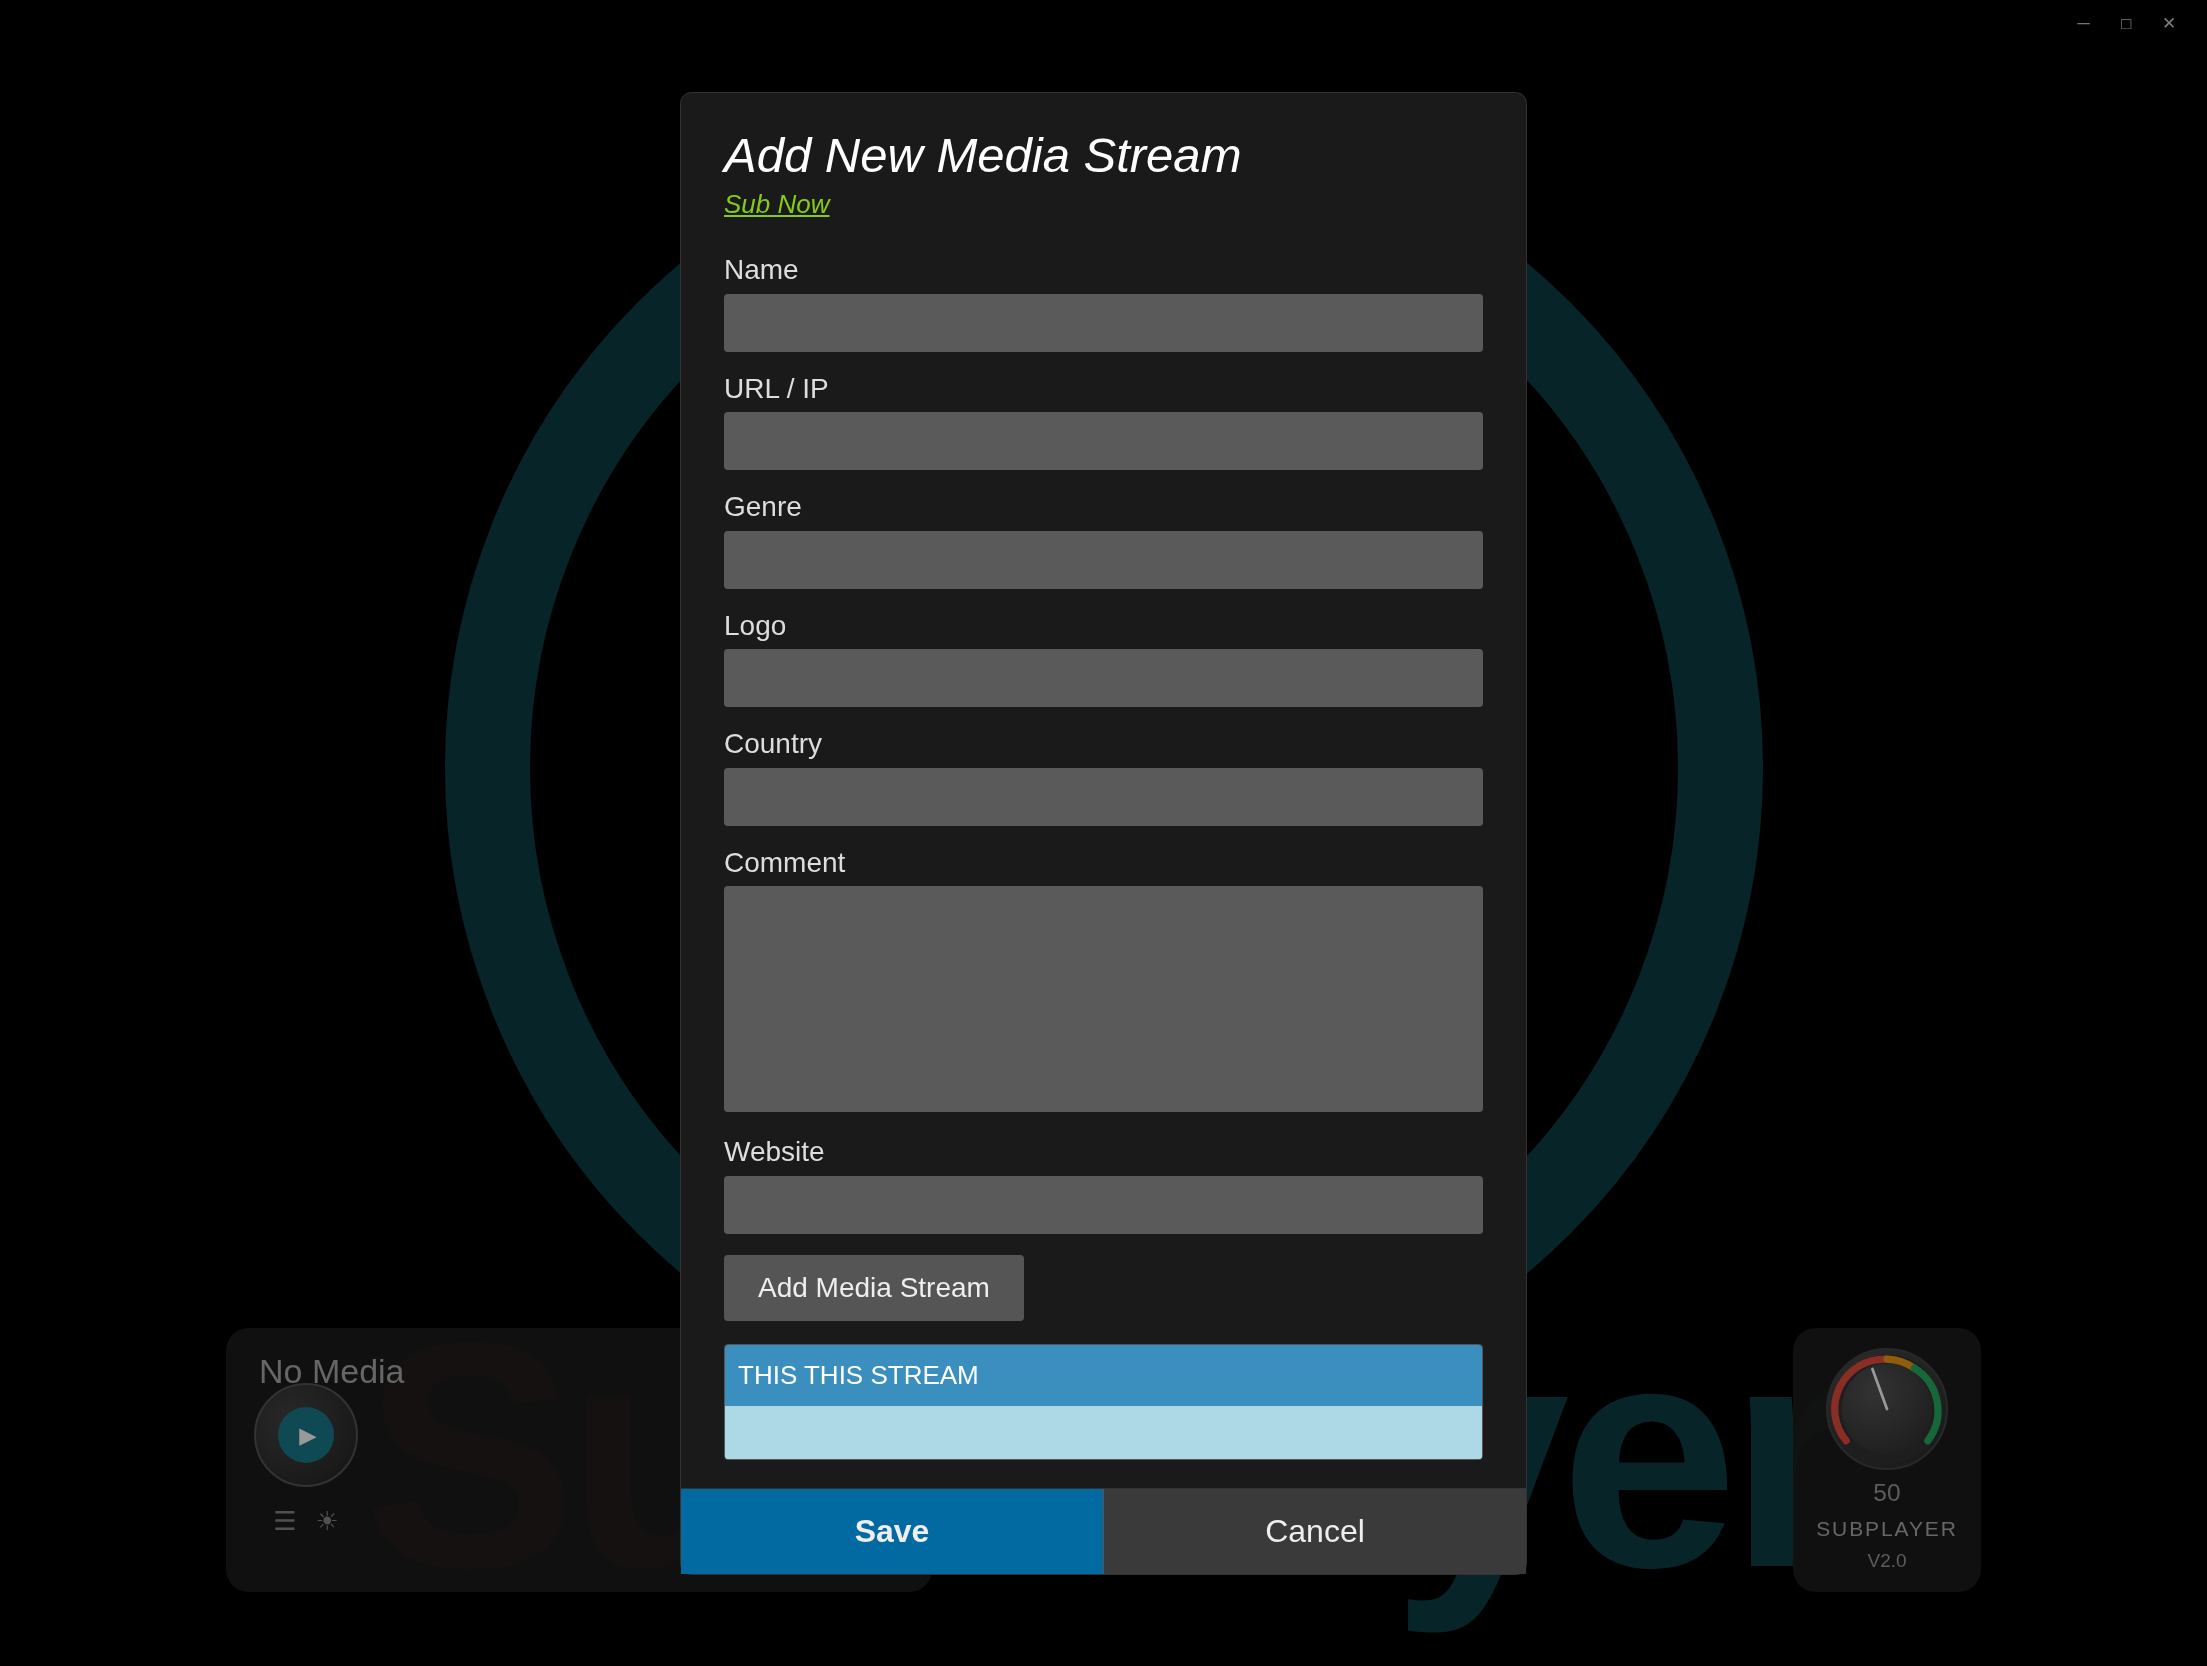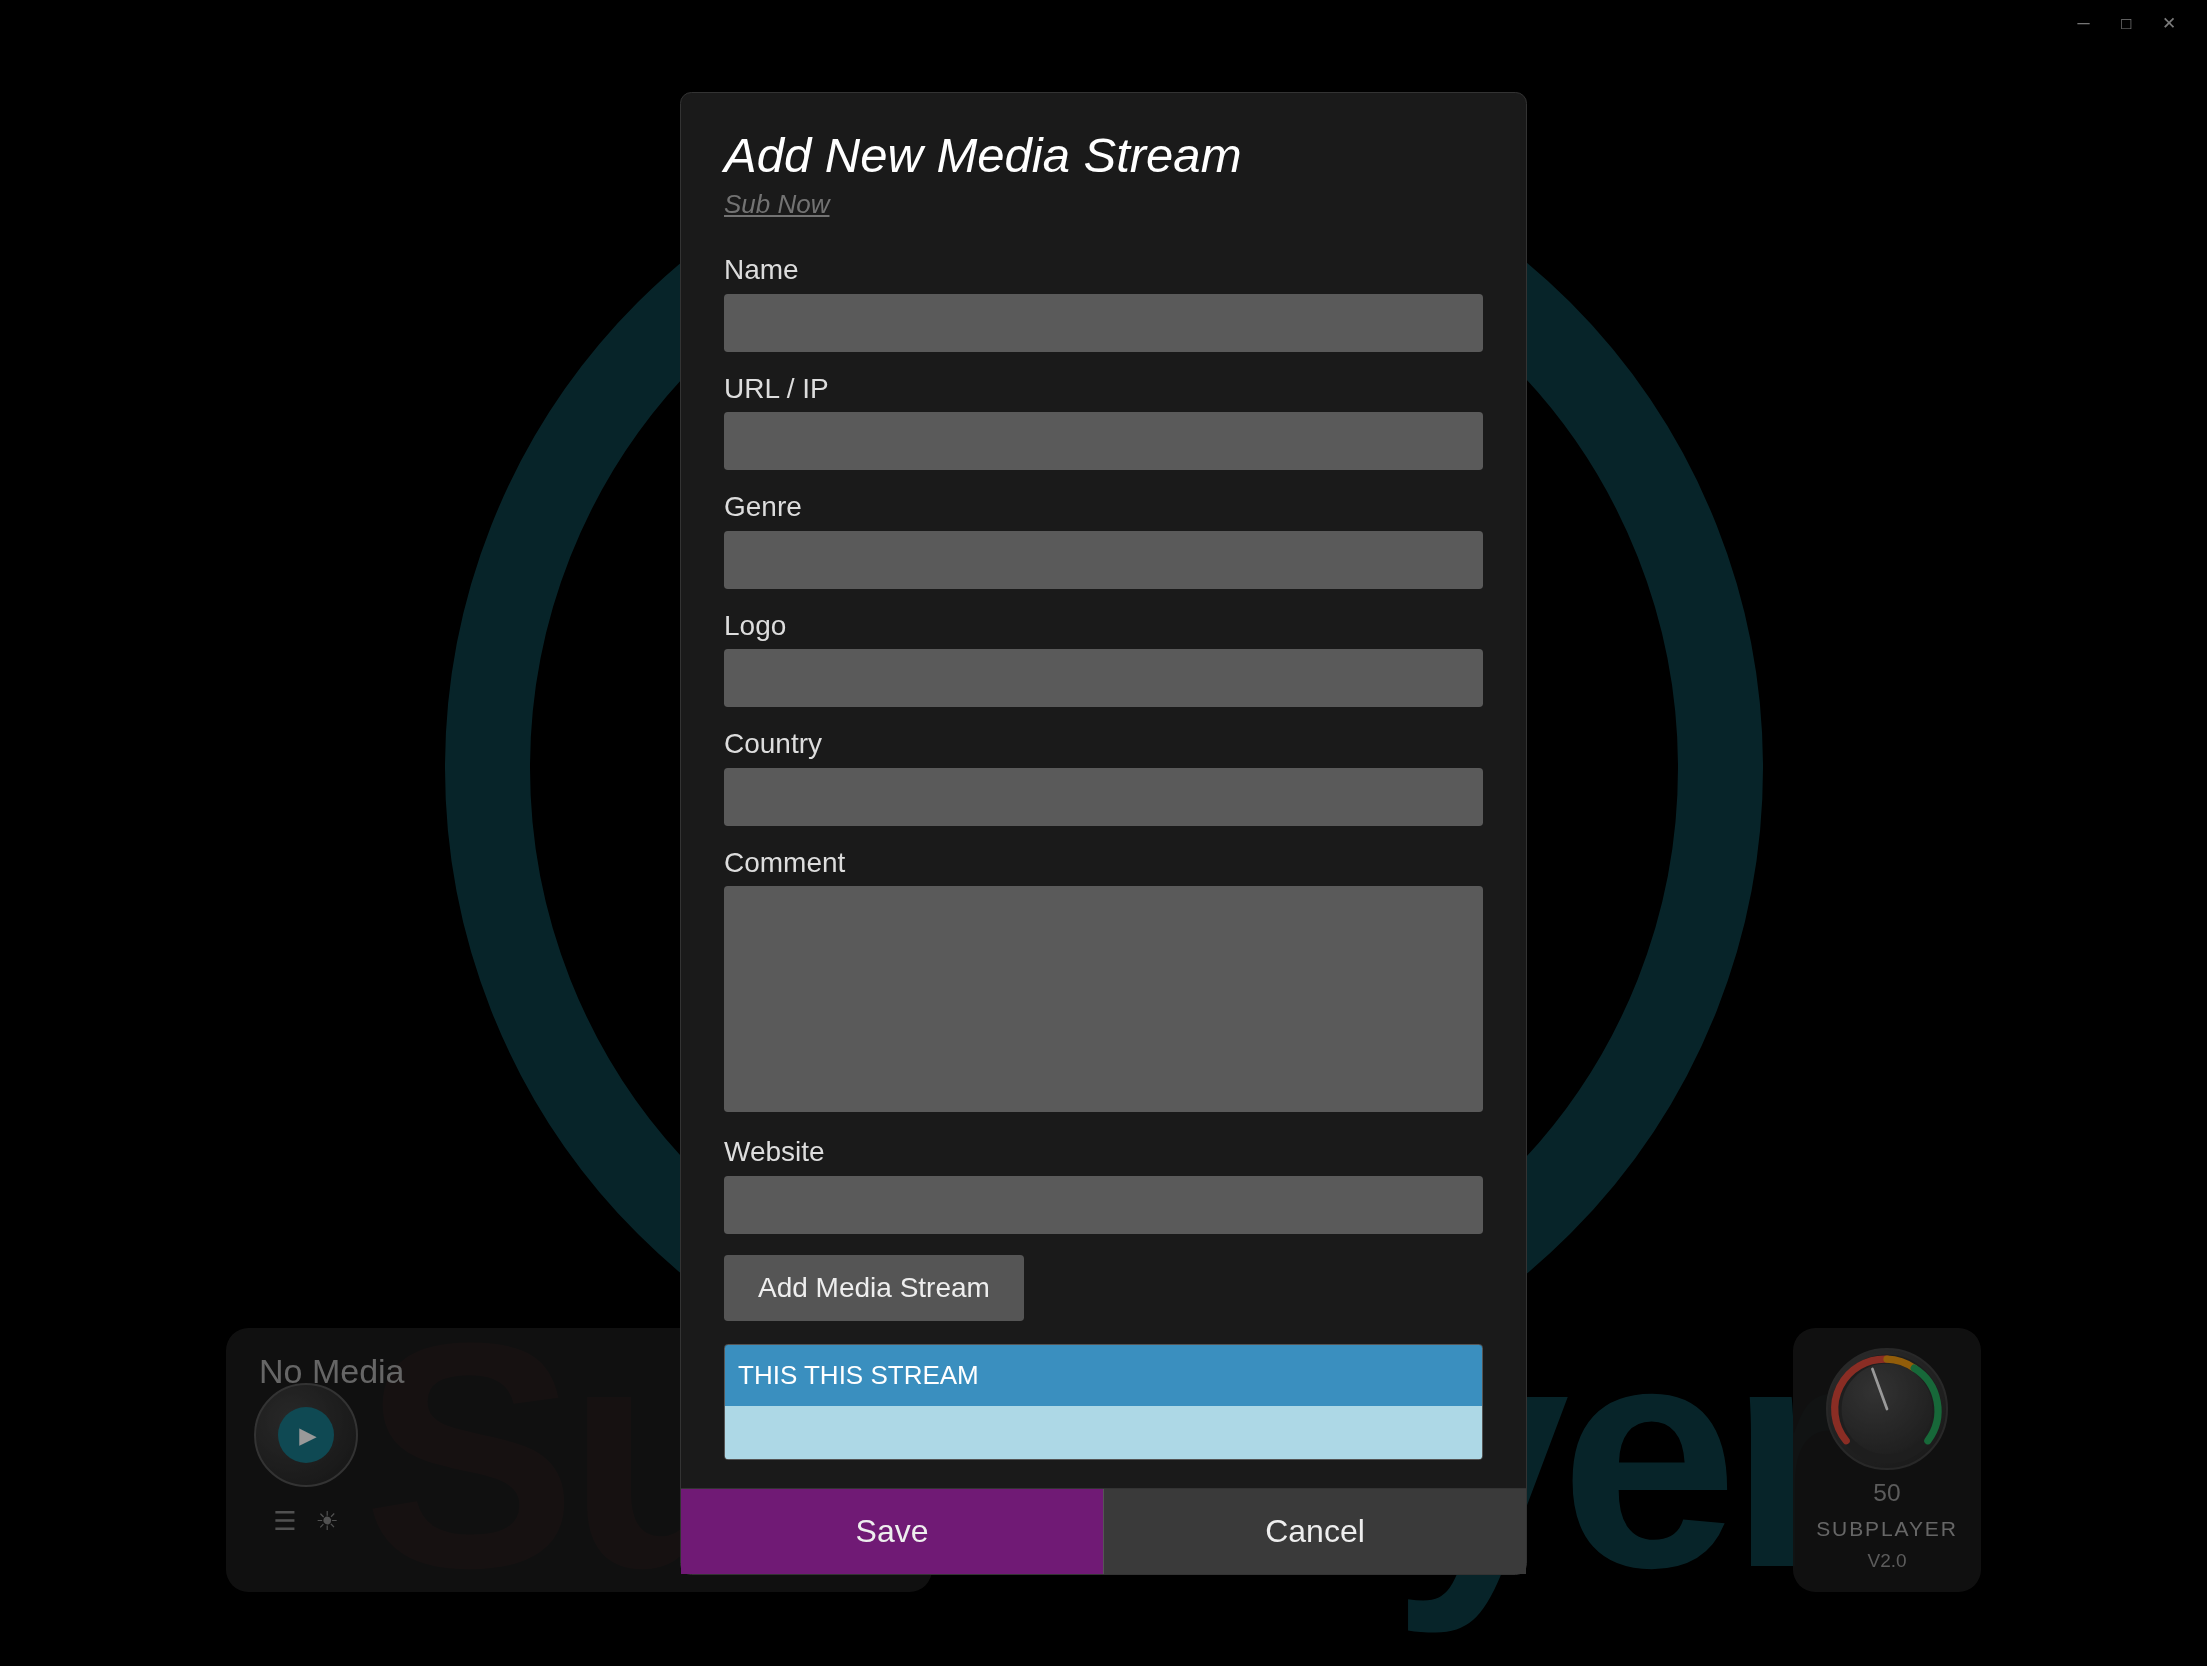--- a/index.html
+++ b/index.html
@@ -222,21 +222,21 @@
       font-style: italic;
     }
 
     .modal-title {
       font-size: 49px;
       color: #fff;
       font-weight: 400;
     }
 
     .modal-sub-link {
-      color: #737373;
+      color: #84cc16;
       font-size: 26px;
       text-decoration: underline;
       display: block;
       margin-top: 6px;
     }
 
     .modal-body {
       padding: 19px 43px;
       flex: 1;
       overflow-y: auto;
@@ -331,23 +331,24 @@
 
     .modal-btn {
       flex: 1;
       height: 85px;
       border: none;
       font-size: 32px;
       cursor: pointer;
     }
 
     .modal-btn-save {
-      background: #701a75;
+      background: #0369a1;
       color: #eee;
       border-right: 0.9px solid #555;
+      font-weight: bold;
     }
 
     .modal-btn-cancel {
       background: #3a3a3a;
       color: #eee;
     }
   </style>
 </head>
 <body>
 

